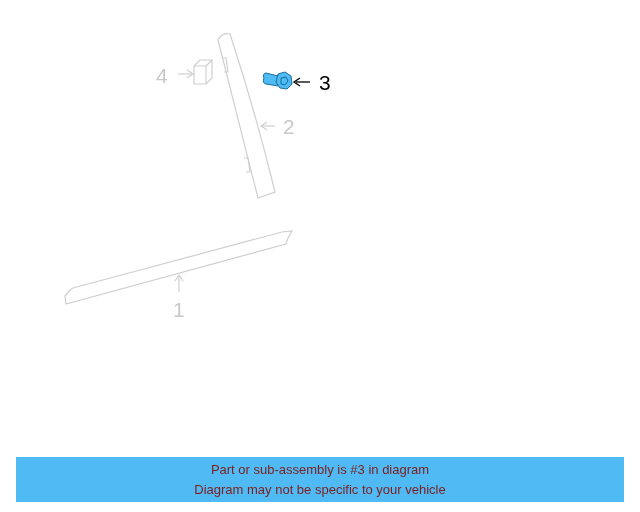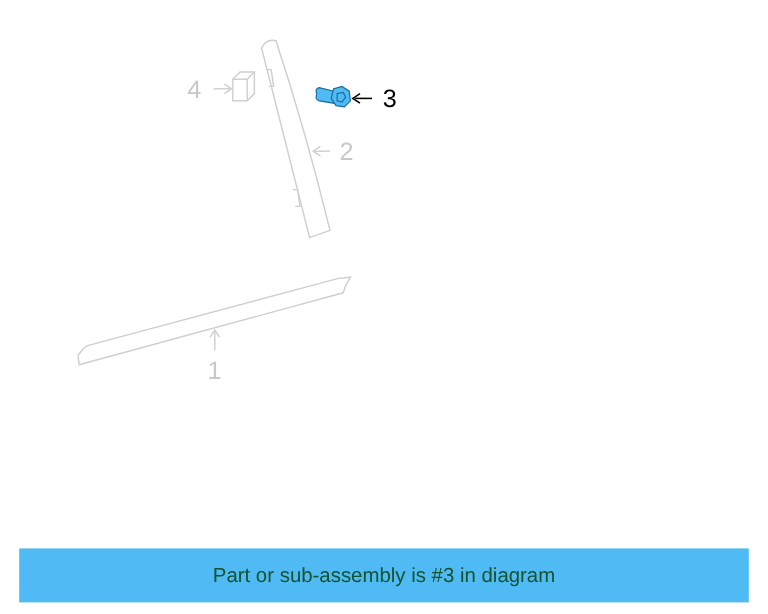--- a/index.html
+++ b/index.html
@@ -2,21 +2,21 @@
 <html><head>
 <meta charset="utf-8">
 <style>
   html, body { margin:0; padding:0; background:#ffffff; }
   body { width:640px; height:512px; position:relative; overflow:hidden; font-family:"Liberation Sans", sans-serif; }
   #diagram { position:absolute; left:0; top:0; width:640px; height:450px; }
   .callout { position:absolute; font-family:"Liberation Sans", sans-serif; font-size:21px; line-height:1; }
   .callout.dim { color:#c8c8c8; }
   .callout.active { color:#000000; }
   #banner { position:absolute; left:16px; top:457px; width:608px; height:45px; background:#4fbaf4; display:flex; flex-direction:column; align-items:center; justify-content:center; }
-  #banner .line { font-family:"Liberation Sans", sans-serif; font-size:17px; line-height:20px; color:#14532d; white-space:nowrap; }
+  #banner .line { font-family:"Liberation Sans", sans-serif; font-size:13px; line-height:20px; color:#7f1d1d; white-space:nowrap; }
 </style>
 </head>
 <body>
 
 <div id="diagram">
   <svg width="640" height="450" viewBox="0 0 640 450">
 
     <g fill="none" stroke="#cfcfcf" stroke-width="1.2">
       <path d="M65,296 L70,290 L73,288 L282,232 L292,231 L288,238 L286,244 L66,304 Z"></path>
       <line x1="179" y1="292" x2="179" y2="276"></line>
@@ -49,13 +49,14 @@
   </svg>
 
   <span class="callout dim" style="left:156px; top:65px;">4</span>
   <span class="callout dim" style="left:283px; top:116px;">2</span>
   <span class="callout active" style="left:319px; top:72px;">3</span>
   <span class="callout dim" style="left:173px; top:299px;">1</span>
 </div>
 
 <div id="banner">
   <div class="line">Part or sub-assembly is #3 in diagram</div>
+  <div class="line">Diagram may not be specific to your vehicle</div>
 </div>
 
 </body></html>

